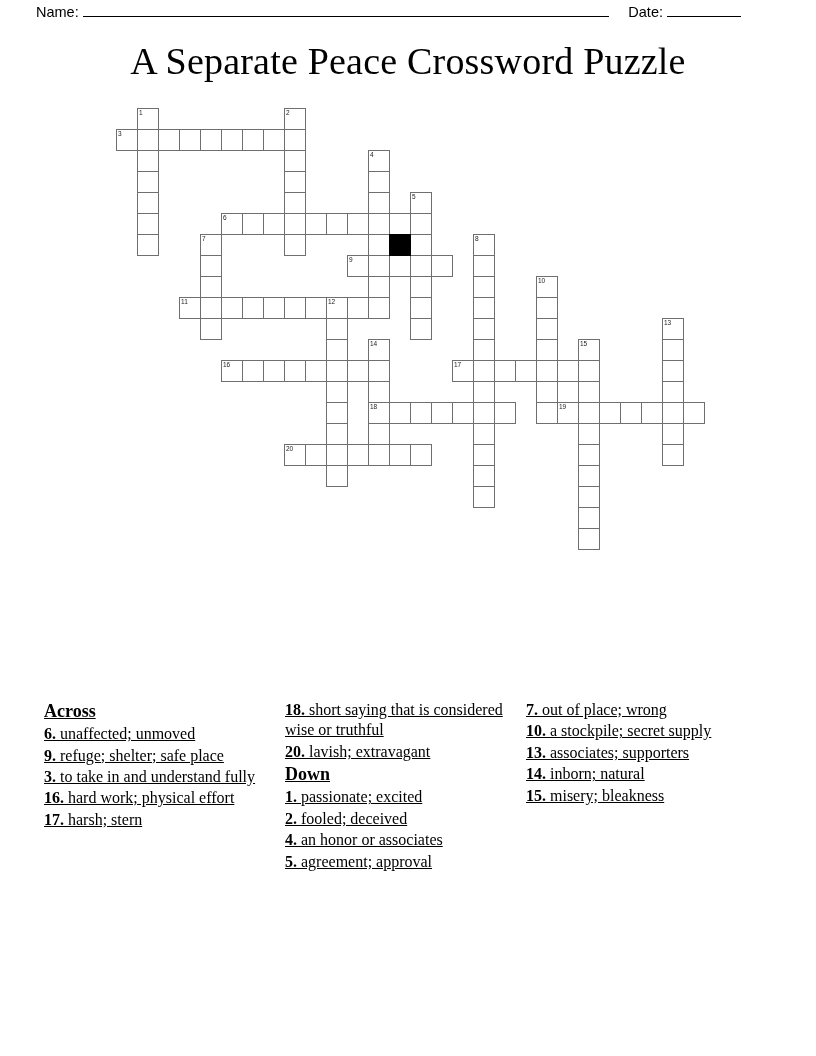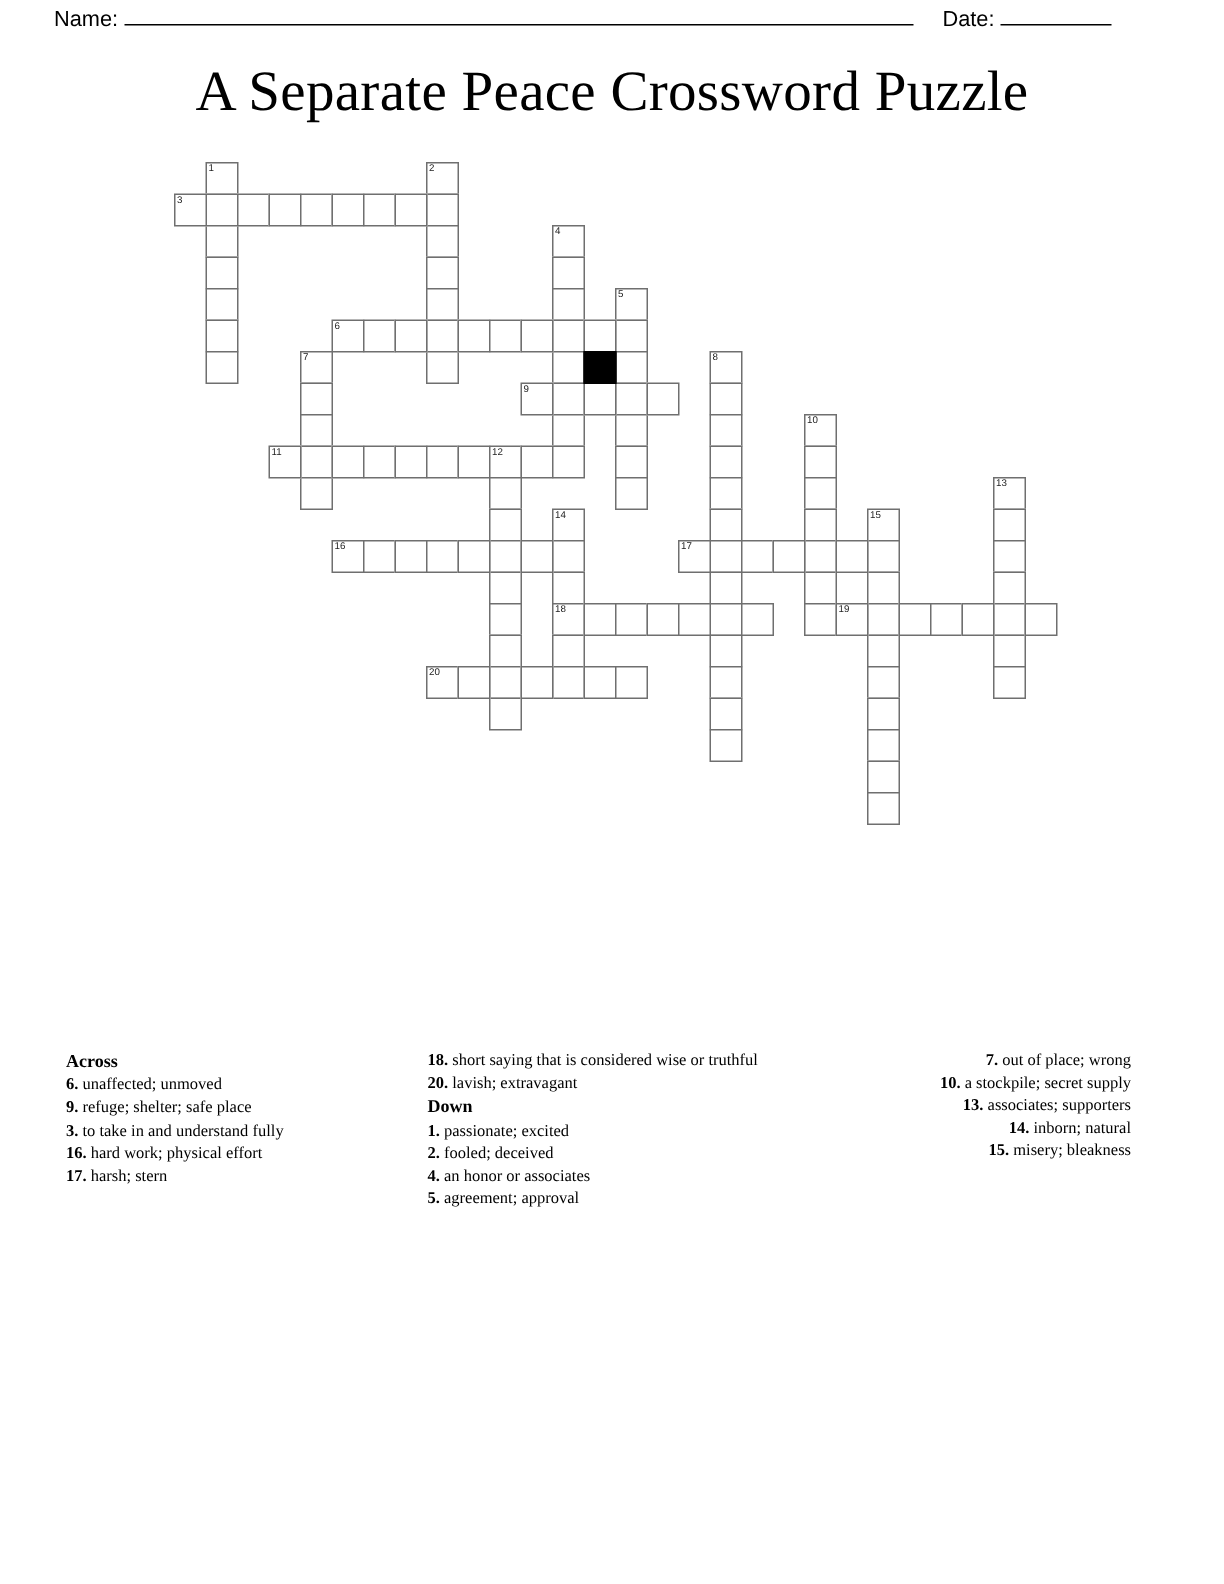--- a/index.html
+++ b/index.html
@@ -91,32 +91,34 @@
     width: 724px;
     display: flex;
     gap: 0px;
     align-items: flex-start;
   }
   .clue-col {
     width: 241px;
     padding-right: 14px;
   }
   .clue-col:nth-child(2) { width: 241px; }
-  .clue-col:nth-child(3) { width: 242px; text-align: right; }
+  .clue-col:nth-child(3) { width: 242px; }
   .clue-heading {
-    font-size: 12px;
+    font-size: 18px;
     font-weight: bold;
+    text-decoration: underline;
     margin: 0 0 1px 0;
     line-height: 1.28;
   }
   .clue-item {
-    font-size: 11px;
+    font-size: 16px;
     line-height: 1.28;
     margin: 0 0 1px 0;
     text-indent: 0;
+    text-decoration: underline;
   }
   .clue-num {
     font-weight: bold;
   }
 </style>
 </head>
 <body>
 
 <div class="name-date-row">
   <span class="nd-label">Name:</span>

